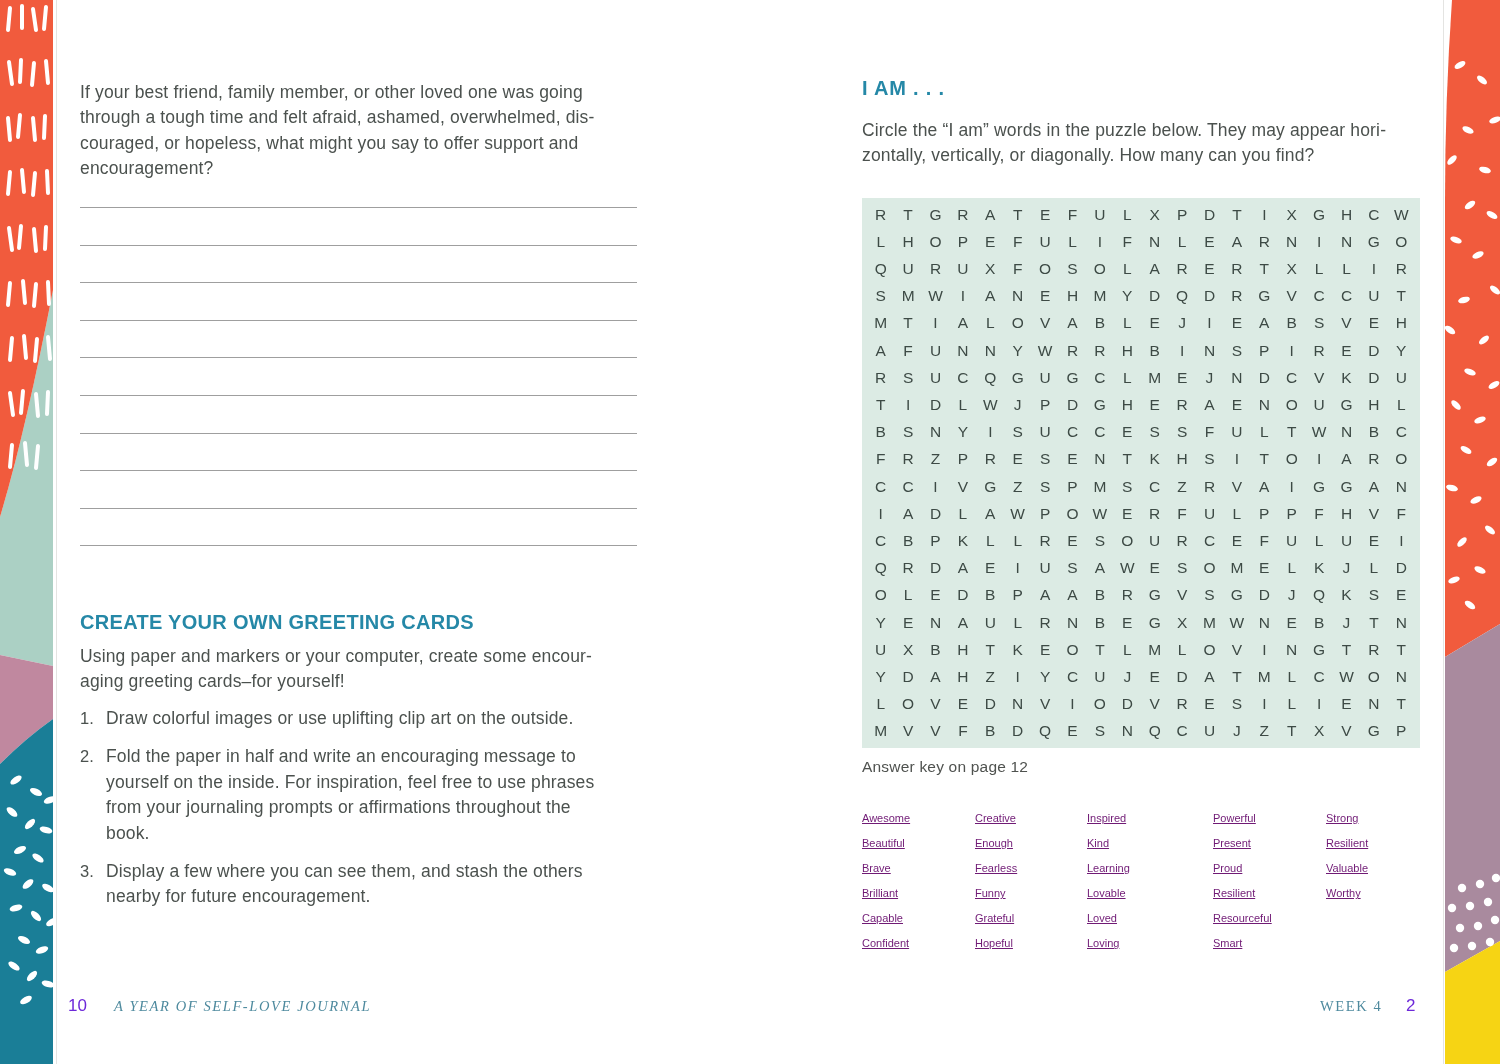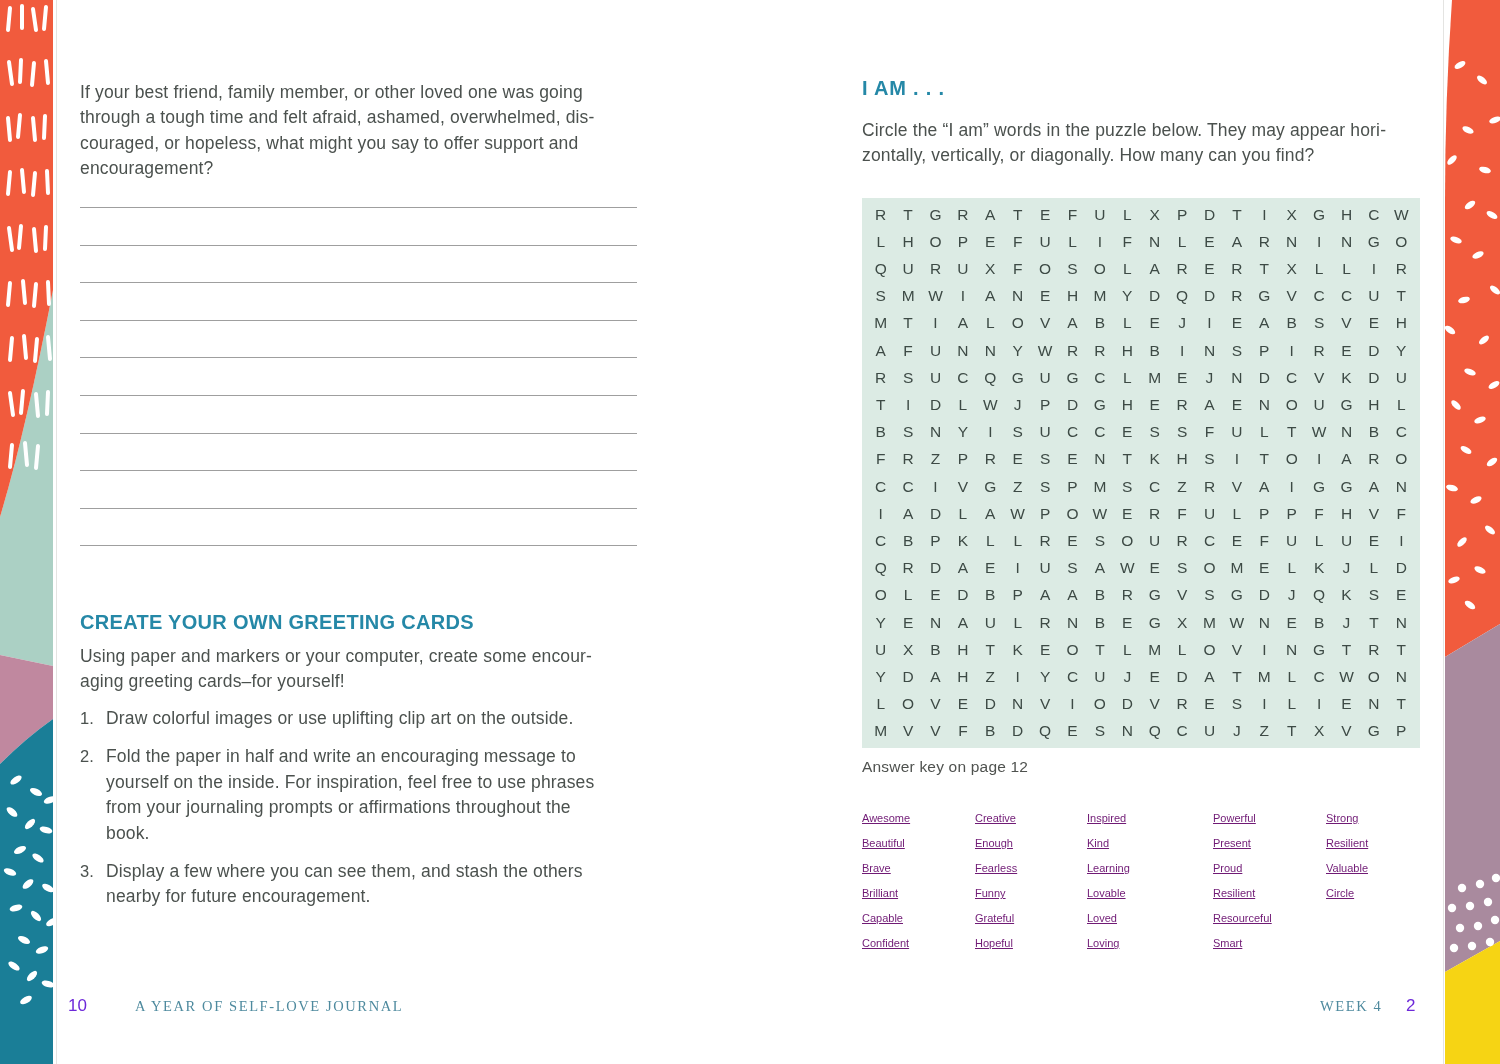--- a/index.html
+++ b/index.html
@@ -63,21 +63,21 @@
   .word { font-size:11px; line-height:25.1px; color:#701a75;text-decoration:underline; }
 
   .footer-num { position:absolute; top:996px; font-size:17px; color:#6d28d9; font-weight:500; }
   .footer-serif {
     position:absolute; top:998px;
     font-family:"Liberation Serif", serif;
     font-size:14.5px; letter-spacing:1.6px; color:#4e8a9e;
   }
   .pg-left-num { left:68px; }
   .pg-right-num { left:1406px; }
-  .book-title { left:135px; }
+  .book-title { left:114px;font-style:italic; }
   .week-label { left:1320px; }
 </style>
 </head>
 <body>
 
 <svg class="band band-left" viewBox="0 0 60 1064" width="60" height="1064">
   <path d="M53,290 Q26,430 0,517 L0,655 L53,666 Z" fill="#abd0c4"></path>
   <path d="M0,0 L53,0 L53,290 Q26,430 0,517 Z" fill="#f15b3d"></path>
   <path d="M0,655 L53,666 L53,719 Q26,738 0,764 Z" fill="#c0889f"></path>
   <path d="M0,764 Q26,738 53,719 L53,1064 L0,1064 Z" fill="#1a7e97"></path>
@@ -676,21 +676,21 @@
         <div class="word">Present</div>
         <div class="word">Proud</div>
         <div class="word">Resilient</div>
         <div class="word">Resourceful</div>
         <div class="word">Smart</div>
       </div>
       <div class="wcol">
         <div class="word">Strong</div>
         <div class="word">Resilient</div>
         <div class="word">Valuable</div>
-        <div class="word">Circle</div>
+        <div class="word">Worthy</div>
       </div>
     </div>
 </div>
 
 <div class="footer-num pg-left-num">10</div>
 <div class="footer-serif book-title">A YEAR OF SELF-LOVE JOURNAL</div>
 <div class="footer-serif week-label">WEEK 4</div>
 <div class="footer-num pg-right-num">2</div>
 
 </body></html>

